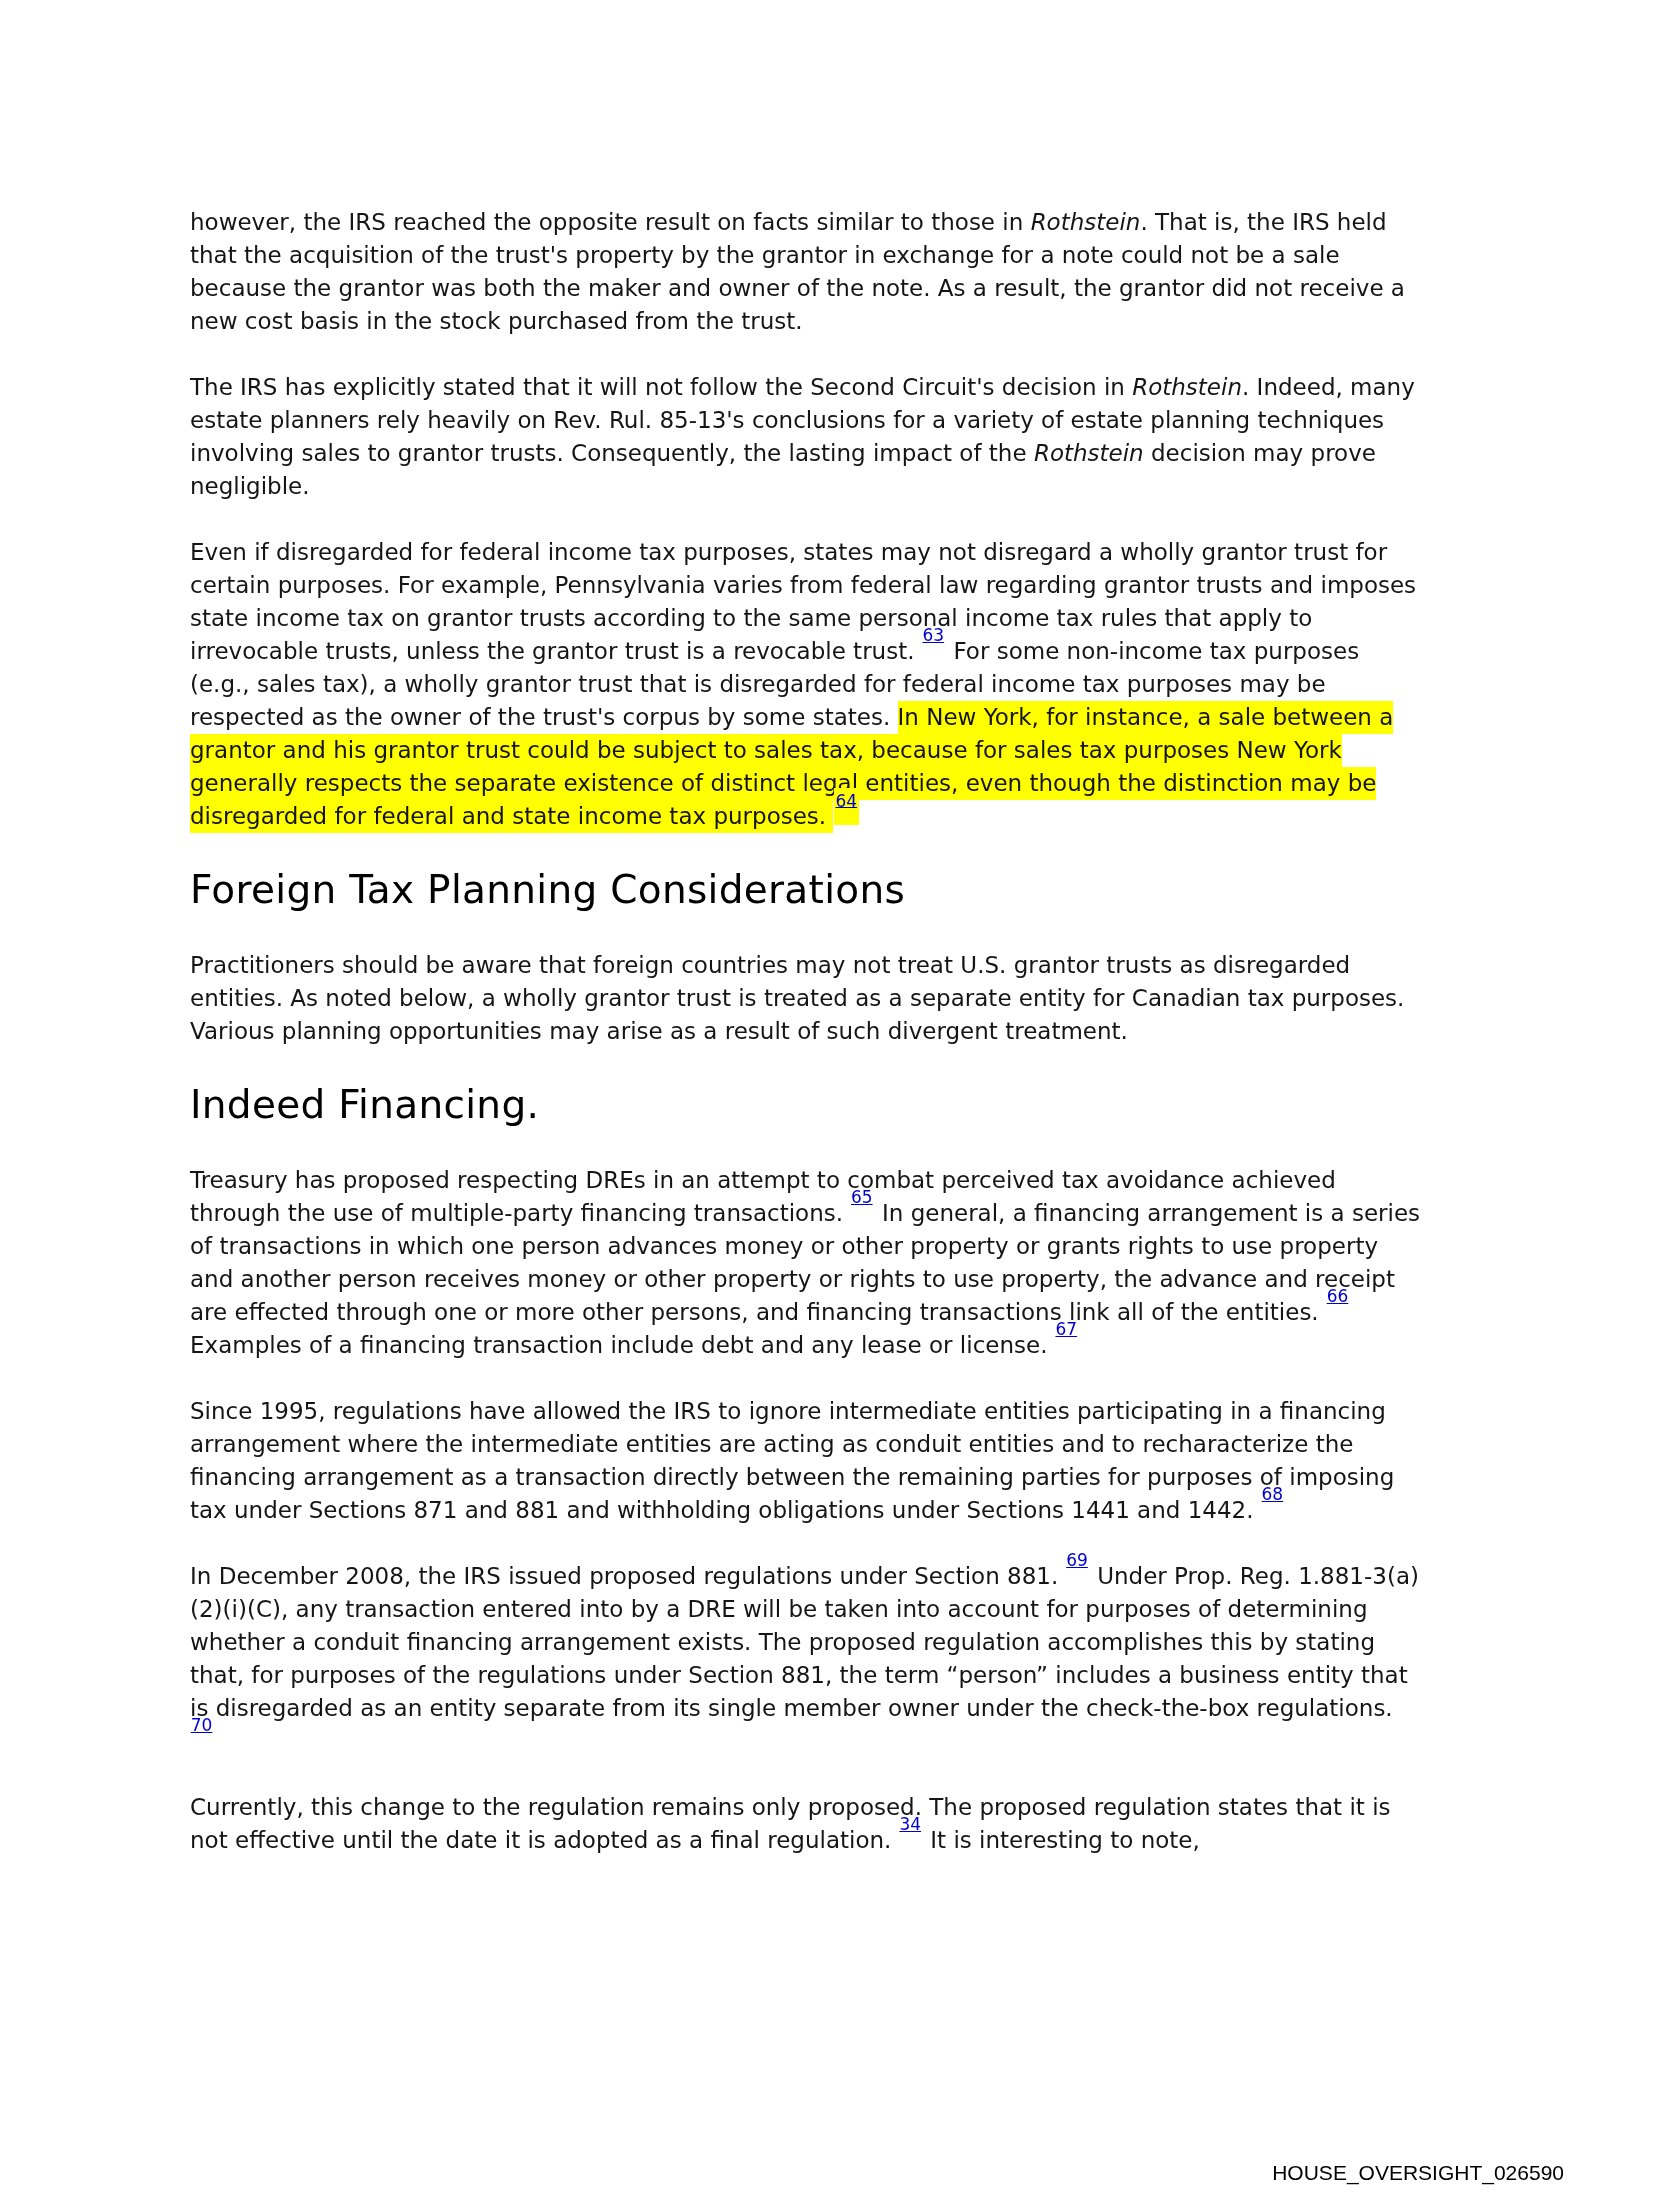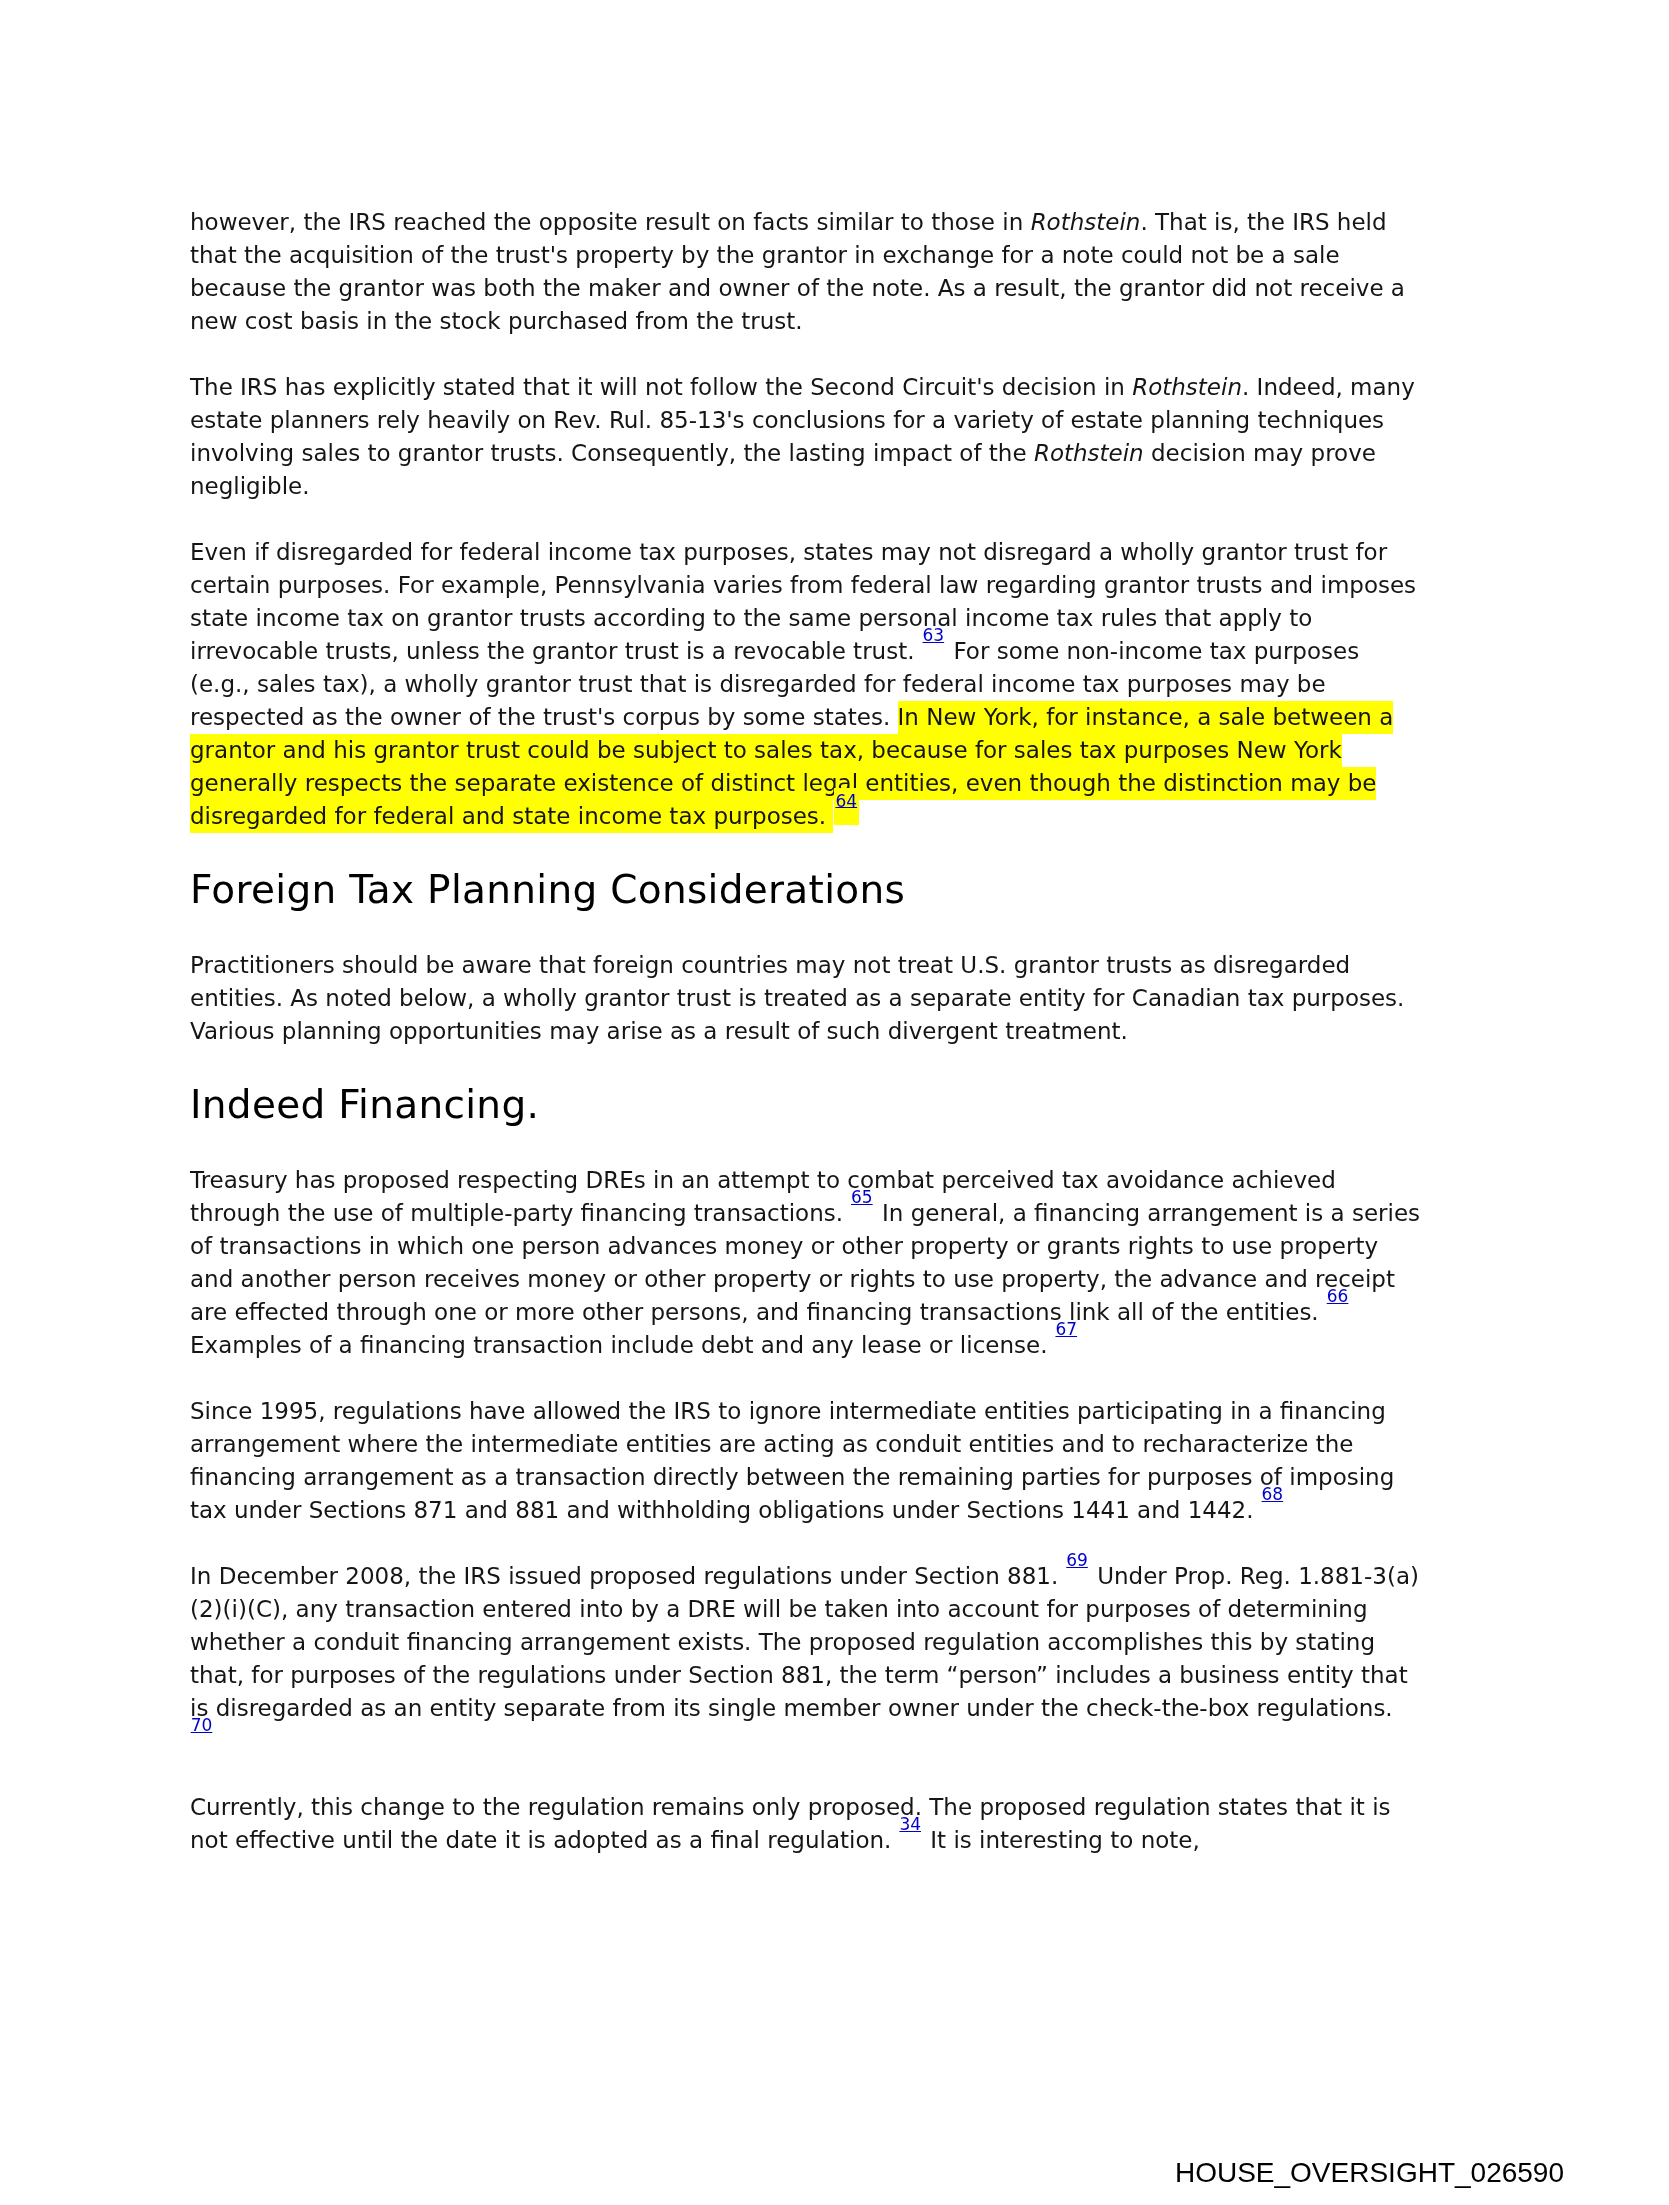--- a/index.html
+++ b/index.html
@@ -59,21 +59,21 @@
   }
   sup.fn.hl {
     background: var(--hl, #ffff00);
     padding: 2.6px 2px 14.4px 1.3px;
   }
   .footer {
     position: absolute;
     top: 2156px;
     right: 105px;
     font-family: "Liberation Sans", sans-serif;
-    font-size: 28px;
+    font-size: 21px;
     line-height: 33px;
     color: #000000;
     white-space: nowrap;
   }
 </style>
 </head>
 <body style="--hl: #ffff00; --link: #0000cc; --body-text: #151515;">
 
 <div class="page">
   <div class="content">

